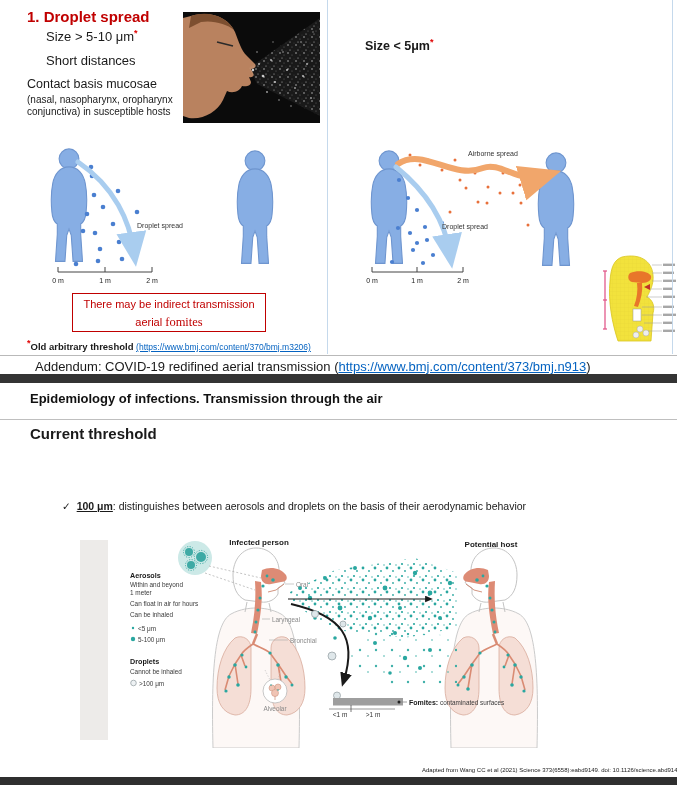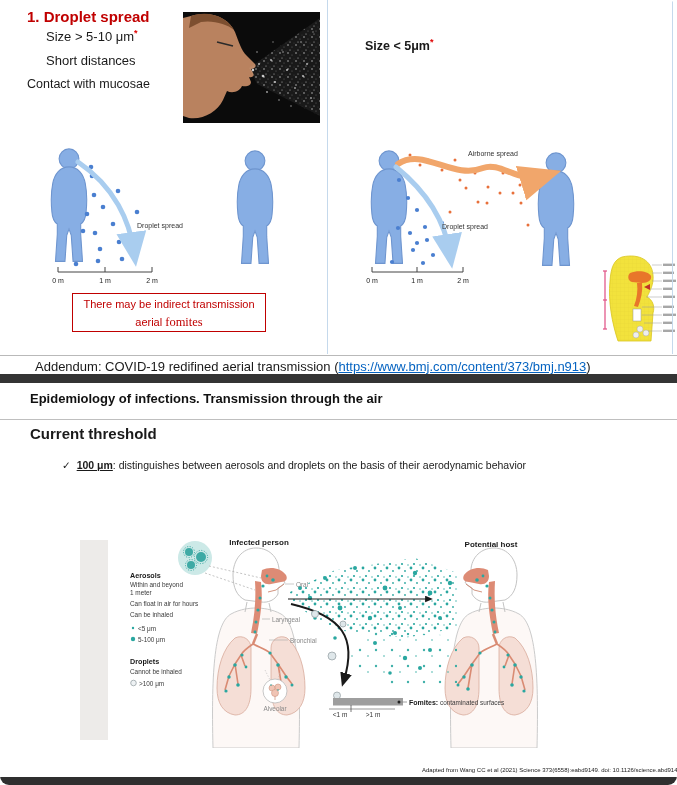--- a/index.html
+++ b/index.html
@@ -1,38 +1,38 @@
 <!DOCTYPE html>
 <html><head>
 <meta charset="utf-8">
 <style>
   html,body{margin:0;padding:0;background:#fff;}
   .page{position:relative;width:677px;height:785px;background:#fff;overflow:hidden;
-        font-family:"Liberation Sans",sans-serif;color:#1a1a1a;border-radius:9px;}
+        font-family:"Liberation Sans",sans-serif;color:#1a1a1a;}
   .abs{position:absolute;}
   .red{color:#C00000;}
   .b{font-weight:bold;}
   .link{color:#0563C1;text-decoration:underline;cursor:pointer;}
   .vline{position:absolute;width:1px;background:#C5D9EC;}
   .hline{position:absolute;height:1px;background:#BFBFBF;}
   .darkbar{position:absolute;left:0;width:677px;background:#343434;}
   .t1{font-size:15px;font-weight:bold;}
   .t1r{font-size:14px;font-weight:bold;}
   .t2{font-size:13px;}
   .t3{font-size:12.5px;}
   .t4{font-size:10px;line-height:1.18;}
   .sup{vertical-align:super;font-size:9px;font-weight:bold;color:#E00000;}
   .fombox{border:1.2px solid #C00000;color:#C00000;text-align:center;font-size:11px;line-height:1.45;padding-top:3px;}
   .fomword{font-family:"Liberation Serif",serif;font-size:12.5px;}
   .foot{font-size:9.5px;}
   .foot .link{font-size:8.5px;}
   .addendum{font-size:13px;}
   .s2title{font-size:13px;font-weight:bold;color:#111;}
   .s2sub{font-size:15px;font-weight:bold;}
-  .chk{font-size:10.5px;}
+  .chk{font-size:10.5px;margin-top:41px;}
   .chk .ul{font-weight:bold;text-decoration:underline;}
   .attr{font-size:6px;color:#222;white-space:nowrap;}
   .person{fill:#87AEE4;stroke:#6E95CF;stroke-width:1.2;}
   svg text{font-family:"Liberation Sans",sans-serif;}
   .diag-label{font-size:7px;fill:#333;}
   .rul{font-size:7px;fill:#222;}
   .figbold{font-size:8px;font-weight:bold;fill:#1a1a1a;}
   .figtxt{font-size:6.4px;fill:#3a3a3a;}
   .figgray{font-size:6.4px;fill:#8a8a8a;}
   .figsm{font-size:6.5px;fill:#333;}
@@ -78,21 +78,22 @@
       </pattern>
     </defs>
   </svg>
 
   <div class="abs t1 red" style="left:27px;top:8px;">1. Droplet spread</div>
 
   <div class="abs t2" style="left:46px;top:28px;">
     <span>Size &gt; 5-10 μm</span><span class="sup">*</span>
   </div>
   <div class="abs t2" style="left:46px;top:53px;">Short distances</div>
-  <div class="abs t3" style="left:27px;top:77px;">Contact with mucosae</div>
+  <div class="abs t3" style="left:27px;top:77px;">Contact basis mucosae</div>
+  <div class="abs t4" style="left:27px;top:94px;width:160px;">(nasal, nasopharynx, oropharynx conjunctiva) in susceptible hosts</div>
 
   <div class="abs" style="left:183px;top:12px;width:137px;height:111px;">
     <svg width="137" height="111" viewBox="0 0 137 111">
       <rect x="0" y="0" width="137" height="111" fill="#0b0b0b"></rect>
       <path d="M8,4 C28,-2 46,6 52,20 C56,30 58,38 64,44 L72,52 C74,55 71,57 68,57 L70,61 C72,64 69,66 66,65 L68,70 C68,74 63,75 59,74 C57,79 50,82 44,79 L40,88 C34,100 20,108 6,106 L0,104 L0,6 Z" fill="#B9825F"></path>
       <path d="M8,4 C26,-2 44,5 51,18 C44,12 30,8 18,10 L6,16 Z" fill="#7D4F30"></path>
       <line x1="34" y1="30" x2="50" y2="34" stroke="#2a2a2a" stroke-width="1.5"></line>
       <polygon points="66,56 137,6 137,104 74,72" fill="url(#wdots)" opacity="0.9"></polygon>
       <polygon points="66,56 137,6 137,104 74,72" fill="#ffffff" opacity="0.06"></polygon>
       <g fill="#fff">
@@ -150,20 +151,23 @@
     <text x="38" y="141" class="rul" text-anchor="middle">0 m</text>
     <text x="85" y="141" class="rul" text-anchor="middle">1 m</text>
     <text x="132" y="141" class="rul" text-anchor="middle">2 m</text>
   </svg>
 
   <div class="abs fombox" style="left:72px;top:293px;width:192px;height:34px;">
     <div>There may be indirect transmission</div>
     <div><span>aerial </span><span class="fomword">fomites</span></div>
   </div>
 
+  <div class="abs foot" style="left:27px;top:338px;">
+    <span class="sup">*</span><span class="b">Old arbitrary threshold </span><span class="link">(https://www.bmj.com/content/370/bmj.m3206)</span>
+  </div>
 
   <div class="abs t3 b" style="left:365px;top:37px;">
     <span>Size &lt; 5μm</span><span class="sup">*</span>
   </div>
 
   <svg class="abs" style="left:338px;top:142px;" width="335" height="150" viewBox="0 0 335 150">
     <use href="#person" class="person" transform="translate(24,8) scale(0.9)"></use>
     <use href="#person" class="person" transform="translate(245,10) scale(-0.9,0.9)"></use>
     <g fill="#4A7FD0">
       <circle cx="61" cy="38" r="2.1"></circle>

